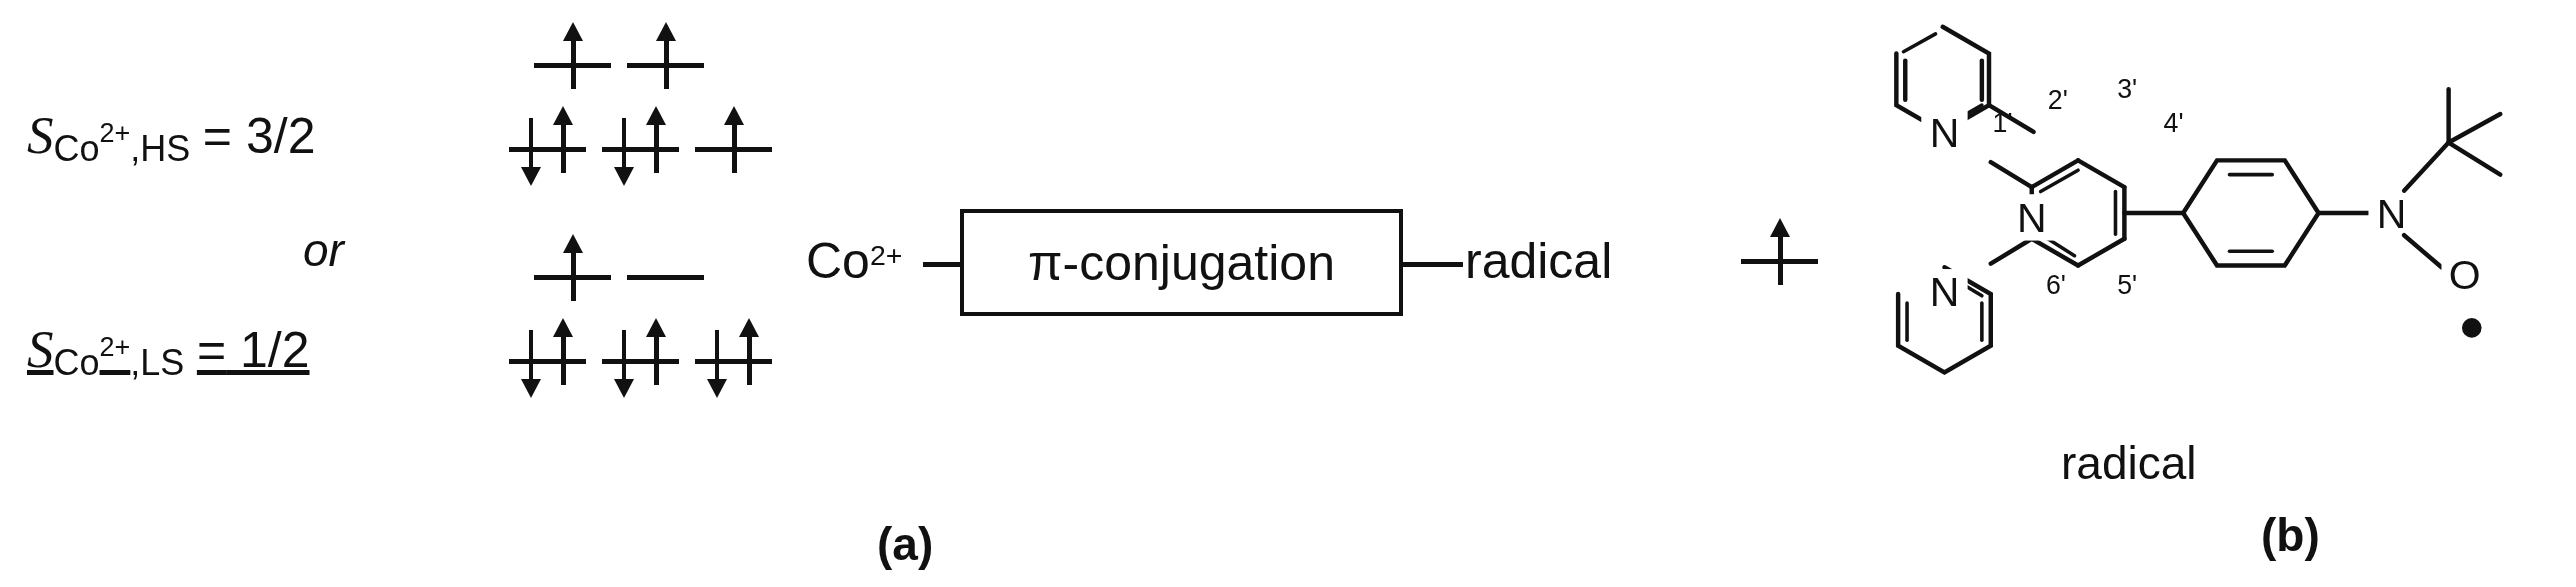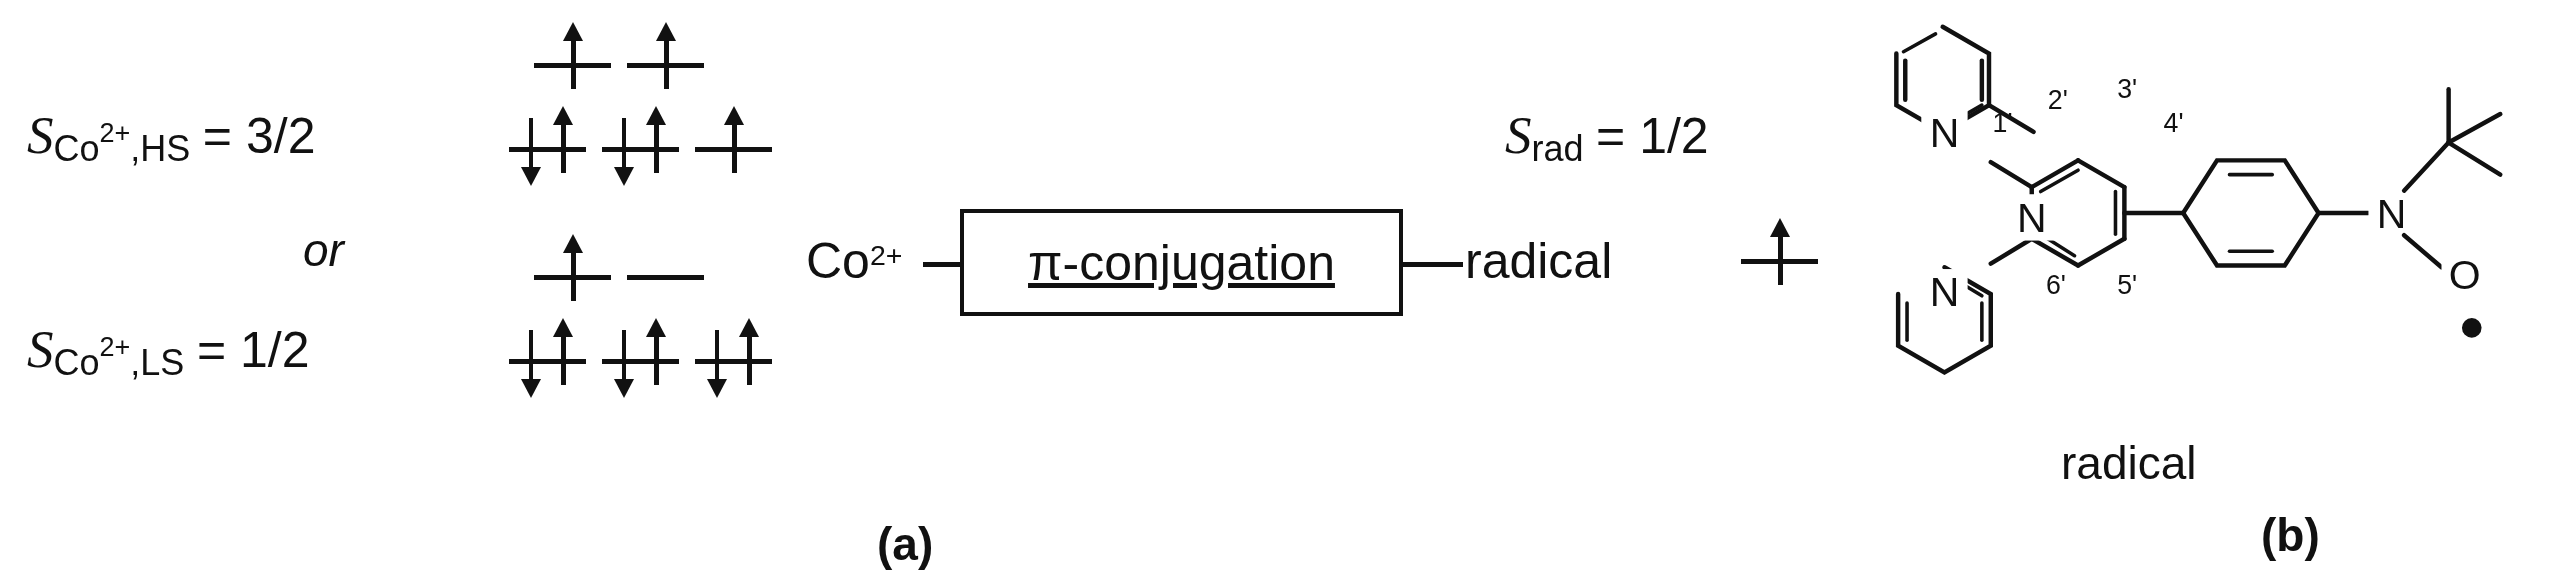--- a/index.html
+++ b/index.html
@@ -10,21 +10,21 @@
   
   .panel-a{position:absolute;left:0;top:9px;width:1834px;height:588px;}
 
   .spin-label{position:absolute;white-space:nowrap;font-size:50px;letter-spacing:0px;}
   .spin-label .sym{font-style:italic;font-family:"Liberation Serif",serif;font-size:53px;}
   .spin-label .sub{font-size:36px;vertical-align:-0.22em;}
   .spin-label .sup{font-size:27px;vertical-align:0.42em;}
   .spin-label .eq{margin-left:12.5px;}
 
   #label-hs{left:27px;top:96px;}
-  #label-ls{left:27px;top:310px;}
+  #label-ls{left:27px;top:310px;text-decoration:underline;}
 
   .or-text{position:absolute;left:303px;top:214px;font-size:46px;font-style:italic;}
 
   
   .orb-group{position:absolute;}
   .orb-row{position:absolute;display:flex;}
   .orb{position:relative;width:77px;height:53px;margin-right:16px;}
   .orb:last-child{margin-right:0;}
   .orb .line{position:absolute;left:0;top:27px;width:77px;height:4.5px;background:#111;}
 
@@ -55,21 +55,21 @@
   .node-text{position:absolute;font-size:50px;white-space:nowrap;}
   #co-node{left:806px;top:223px;}
   #co-node .sup{font-size:28.5px;vertical-align:0.45em;}
   #radical-node{left:1465px;top:223px;}
 
   .conn{position:absolute;height:4.5px;background:#111;}
   #conn-left{left:923px;top:253px;width:58px;}
   #conn-right{left:1402px;top:253px;width:61px;}
 
   .box{position:absolute;left:960px;top:200px;width:443px;height:107px;border:4.5px solid #111;background:#fff;
-       display:flex;align-items:center;justify-content:center;font-size:50px;box-sizing:border-box;text-decoration:underline;}
+       display:flex;align-items:center;justify-content:center;font-size:50px;box-sizing:border-box;}
 
   #srad-label{left:1505px;top:96px;}
   #rad-arrow-cell{position:absolute;left:1741px;top:223px;width:77px;height:53px;}
   #rad-arrow-cell .line{position:absolute;left:0;top:27px;width:77px;height:4.5px;background:#111;}
 
   .panel-tag{position:absolute;font-size:46px;font-weight:bold;}
   #tag-a{left:877px;top:508px;}
   #tag-b{left:2262px;top:508px;}
 
   
@@ -153,24 +153,20 @@
     </div>
 
     <div class="flow">
       <div class="node-text" id="co-node"><span>Co</span><span class="sup">2+</span></div>
       <div class="conn" id="conn-left"></div>
       <div class="box">π-conjugation</div>
       <div class="conn" id="conn-right"></div>
       <div class="node-text" id="radical-node">radical</div>
     </div>
 
-    <div class="spin-label" id="srad-label">
-      <span class="sym">S</span><span class="sub">rad</span><span class="eq">=</span>
-      <span>1/2</span>
-    </div>
 
     <div id="rad-arrow-cell">
       <div class="line"></div>
       <div class="ar up c"></div>
     </div>
 
     <div class="panel-tag" id="tag-a">(a)</div>
   </div>
 
   <div class="panel-b">

